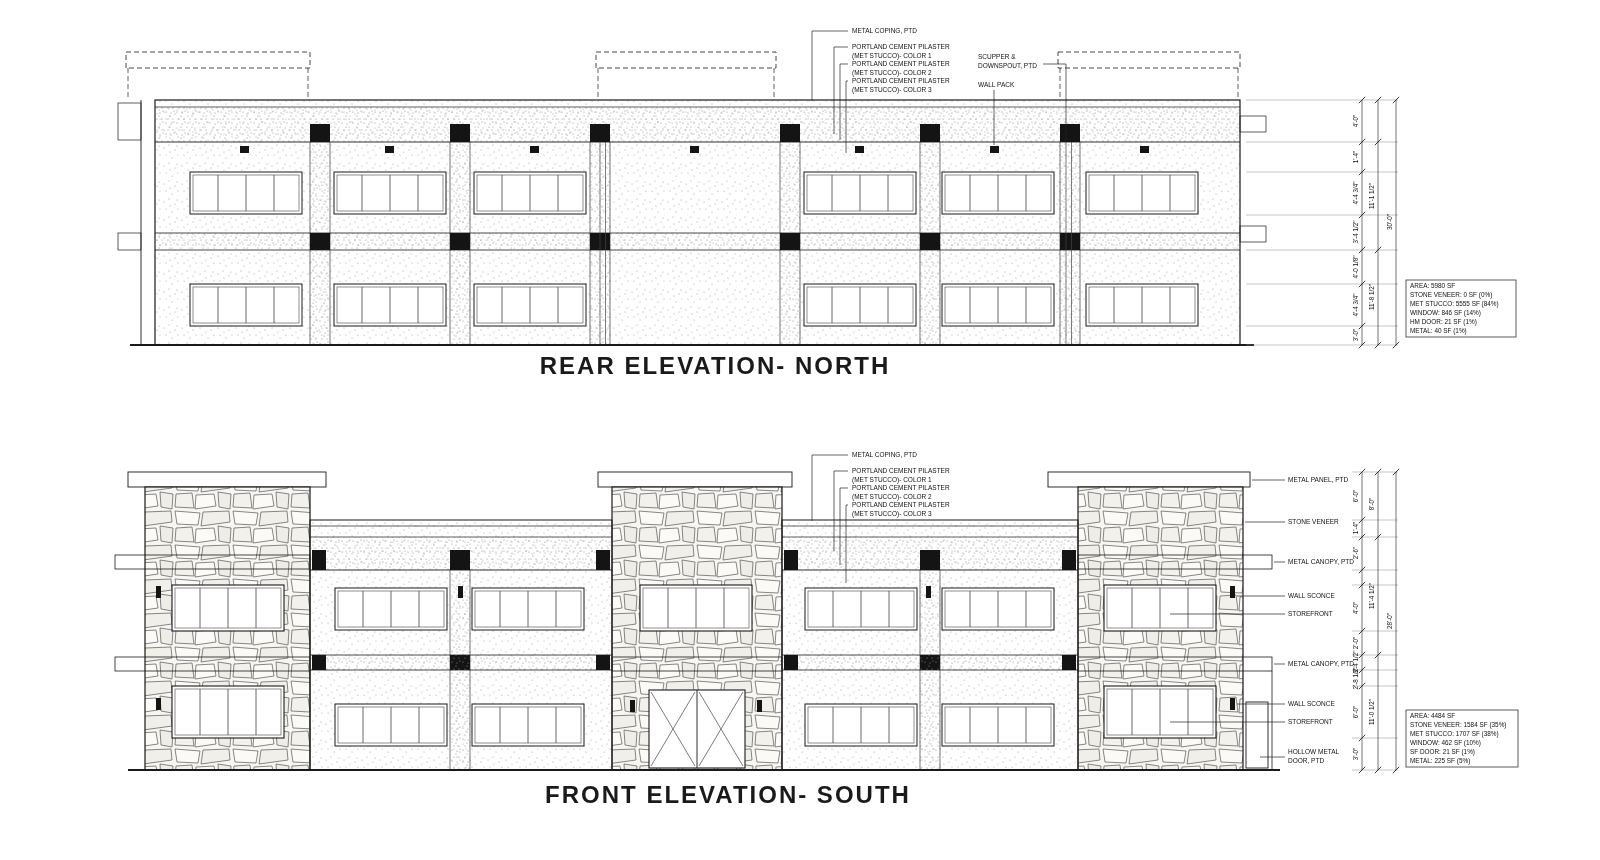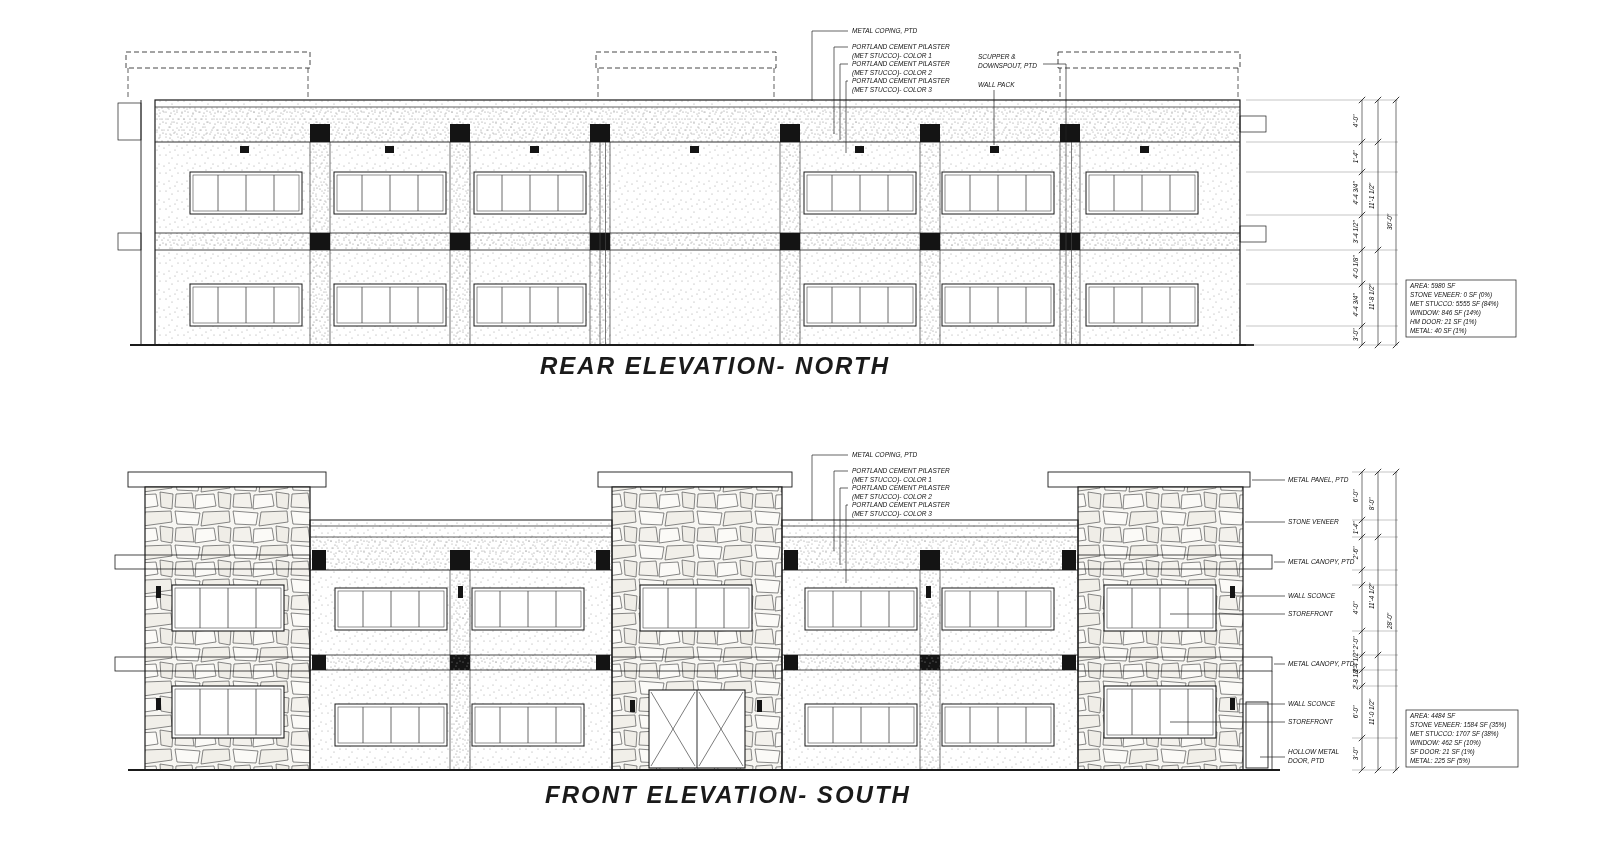--- a/index.html
+++ b/index.html
@@ -1,16 +1,16 @@
 <!DOCTYPE html>
 <html><head>
 <meta charset="utf-8">
 <style>
   html,body{margin:0;padding:0;background:#fff;}
-  .page{width:1600px;height:860px;background:#ffffff;position:relative;overflow:hidden;font-style:italic;}
+  .page{width:1600px;height:860px;background:#ffffff;position:relative;overflow:hidden;}
   svg{display:block;}
   text{font-family:"Liberation Sans",sans-serif;fill:#111;}
   .t{font-size:6.5px;}
   .dim{font-size:6.3px;text-anchor:middle;}
   .stats{font-size:6.4px;}
   .title{font-size:24px;font-weight:bold;letter-spacing:2px;text-anchor:middle;fill:#1a1a1a;}
   .ln{stroke:#1a1a1a;fill:none;}
   .dash{stroke-dasharray:5 3;}
   .ldr{stroke:#222;stroke-width:.7;fill:none;}
 </style>

